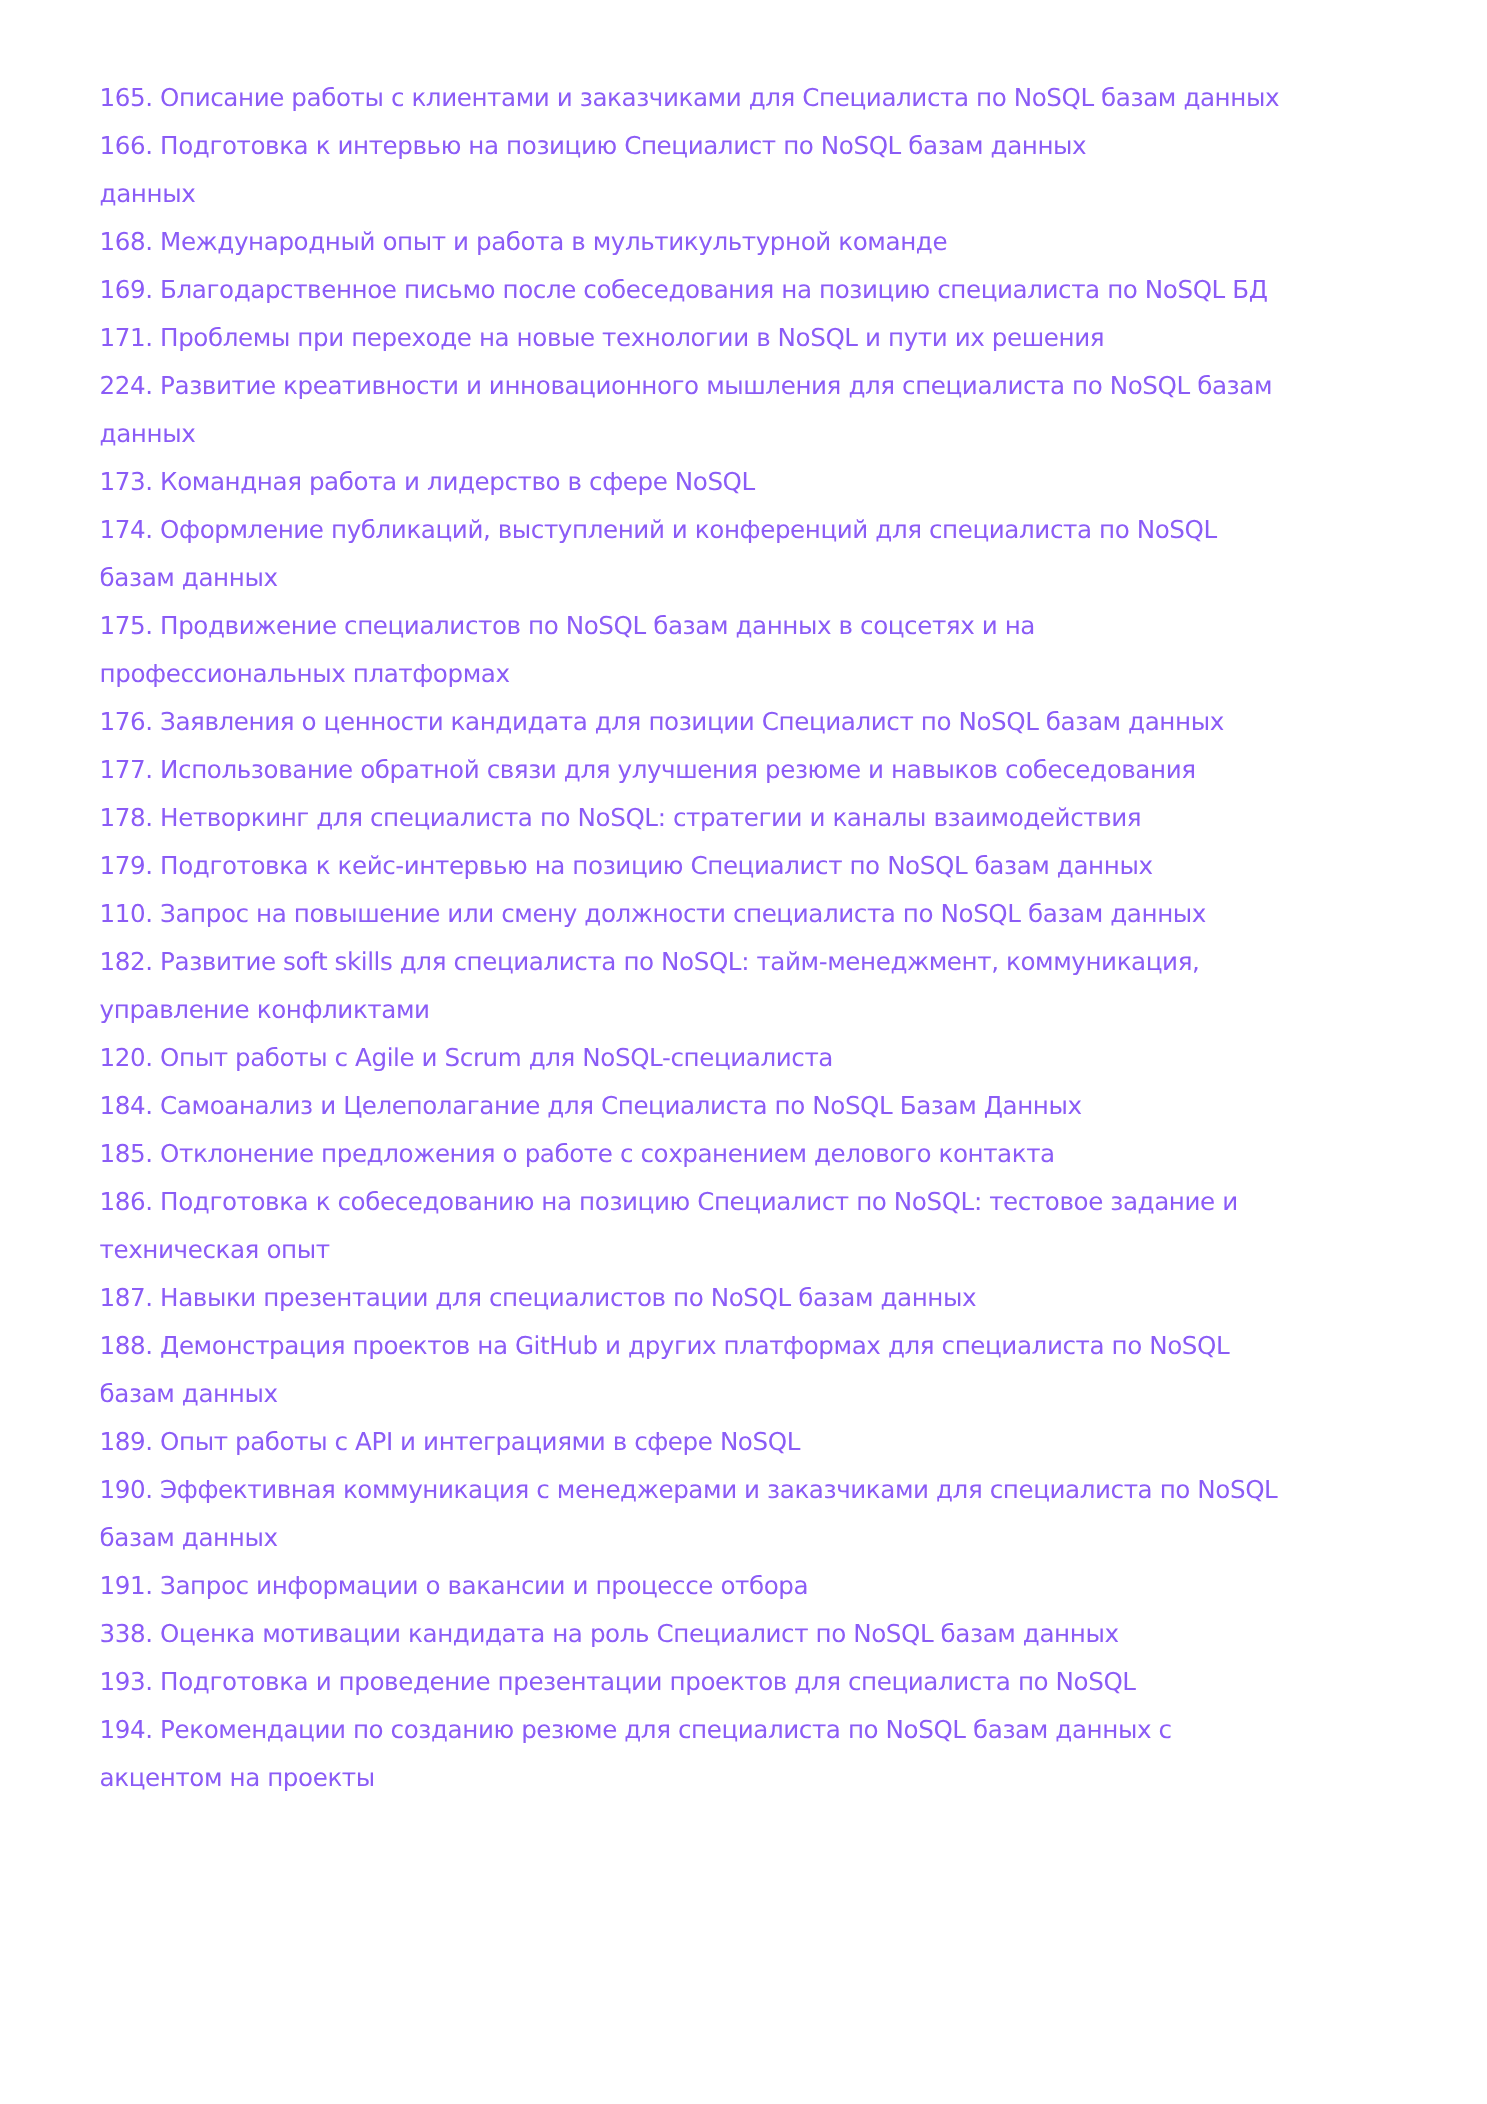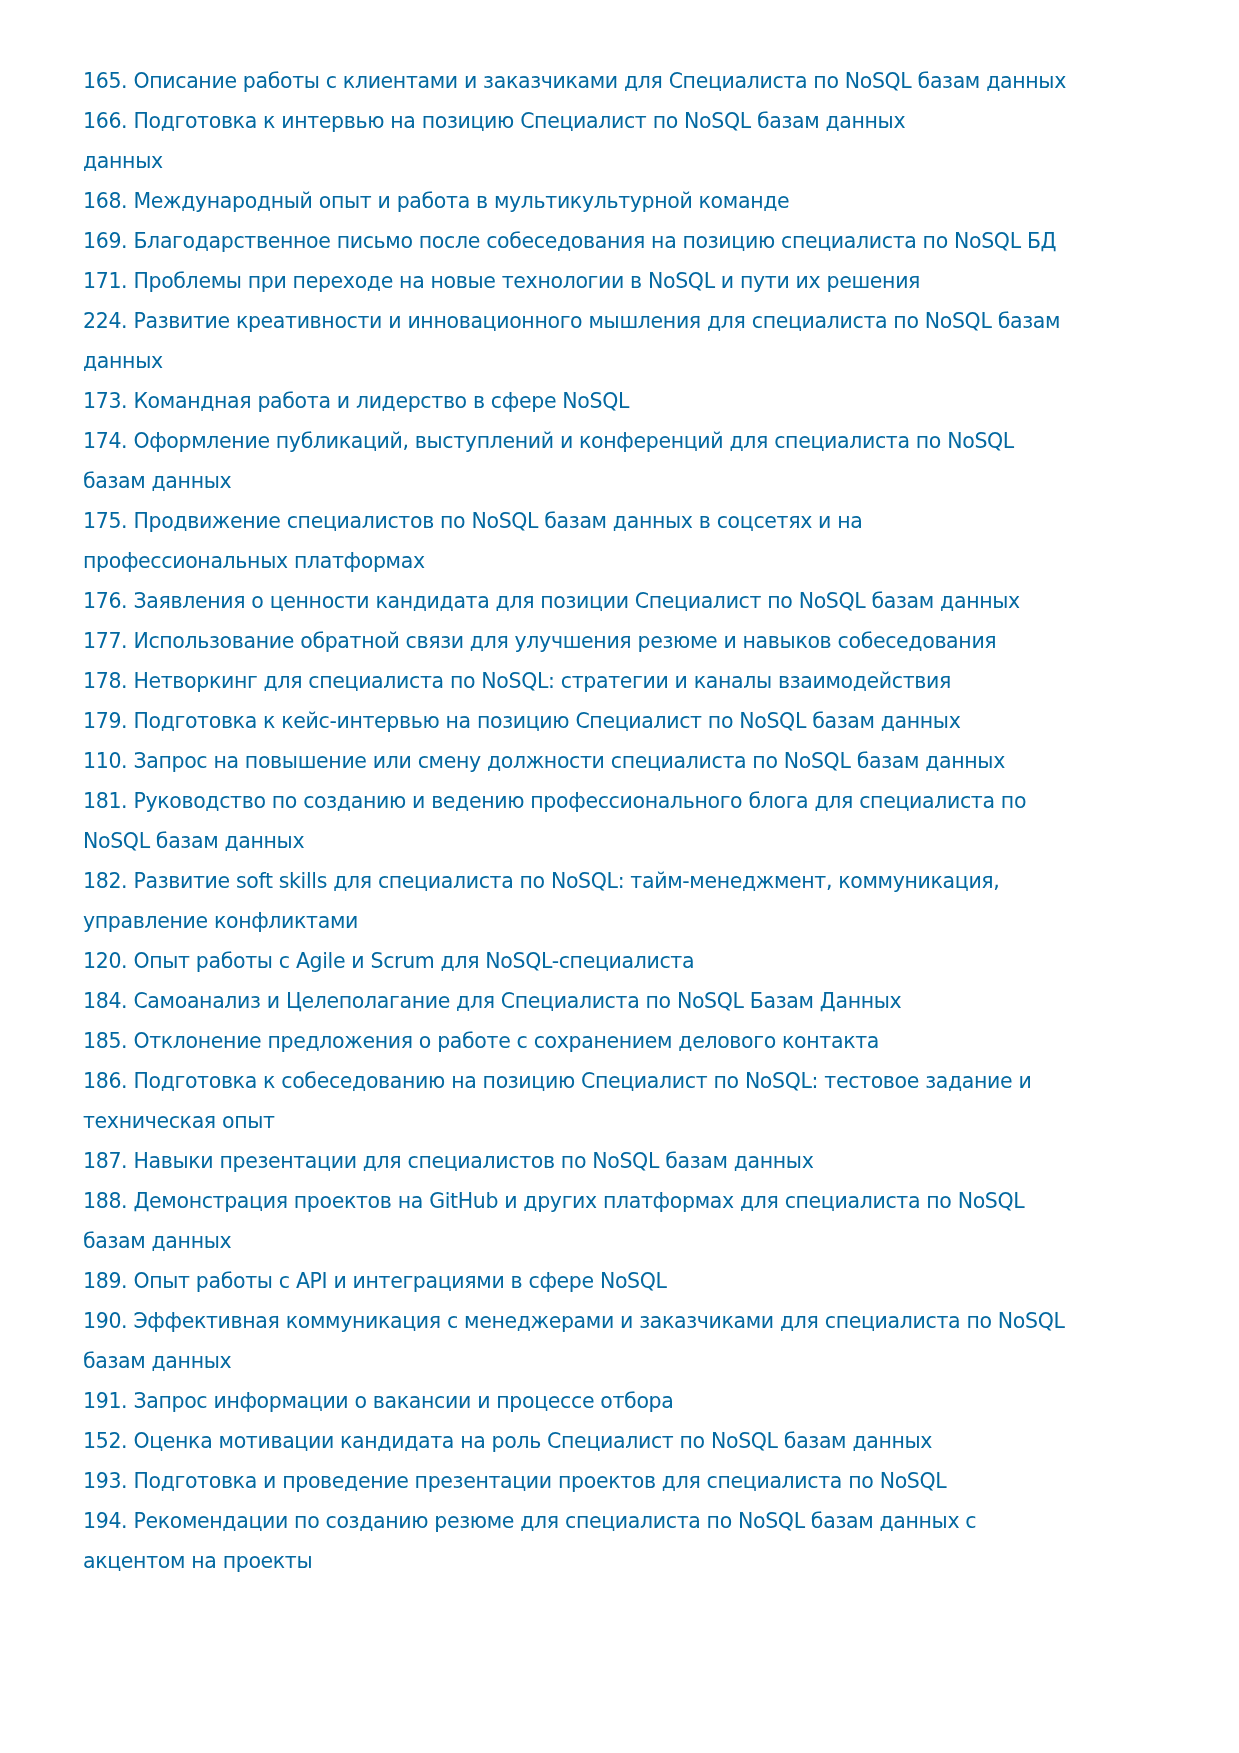--- a/index.html
+++ b/index.html
@@ -13,21 +13,21 @@
       position: relative;
       overflow: hidden;
     }
     .page {
       position: absolute;
       left: 83px;
       top: 61px;
       width: 1090px;
       font-family: "DejaVu Sans", "Liberation Sans", sans-serif;
       font-size: 20.5px;
-      color: #0369a1;
+      color: #8b5cf6;
       letter-spacing: -0.35px;
     }
     .item {
       margin: 0;
       padding: 0;
     }
     .line {
       display: block;
       height: 40px;
       line-height: 40px;
@@ -81,24 +81,20 @@
       <div class="item">
         <span class="line">178. Нетворкинг для специалиста по NoSQL: стратегии и каналы взаимодействия</span>
       </div>
       <div class="item">
         <span class="line">179. Подготовка к кейс-интервью на позицию Специалист по NoSQL базам данных</span>
       </div>
       <div class="item">
         <span class="line">110. Запрос на повышение или смену должности специалиста по NoSQL базам данных</span>
       </div>
       <div class="item">
-        <span class="line">181. Руководство по созданию и ведению профессионального блога для специалиста по</span>
-        <span class="line">NoSQL базам данных</span>
-      </div>
-      <div class="item">
         <span class="line">182. Развитие soft skills для специалиста по NoSQL: тайм-менеджмент, коммуникация,</span>
         <span class="line">управление конфликтами</span>
       </div>
       <div class="item">
         <span class="line">120. Опыт работы с Agile и Scrum для NoSQL-специалиста</span>
       </div>
       <div class="item">
         <span class="line">184. Самоанализ и Целеполагание для Специалиста по NoSQL Базам Данных</span>
       </div>
       <div class="item">
@@ -119,21 +115,21 @@
         <span class="line">189. Опыт работы с API и интеграциями в сфере NoSQL</span>
       </div>
       <div class="item">
         <span class="line">190. Эффективная коммуникация с менеджерами и заказчиками для специалиста по NoSQL</span>
         <span class="line">базам данных</span>
       </div>
       <div class="item">
         <span class="line">191. Запрос информации о вакансии и процессе отбора</span>
       </div>
       <div class="item">
-        <span class="line">152. Оценка мотивации кандидата на роль Специалист по NoSQL базам данных</span>
+        <span class="line">338. Оценка мотивации кандидата на роль Специалист по NoSQL базам данных</span>
       </div>
       <div class="item">
         <span class="line">193. Подготовка и проведение презентации проектов для специалиста по NoSQL</span>
       </div>
       <div class="item">
         <span class="line">194. Рекомендации по созданию резюме для специалиста по NoSQL базам данных с</span>
         <span class="line">акцентом на проекты</span>
       </div>
     </div>
 </div>

